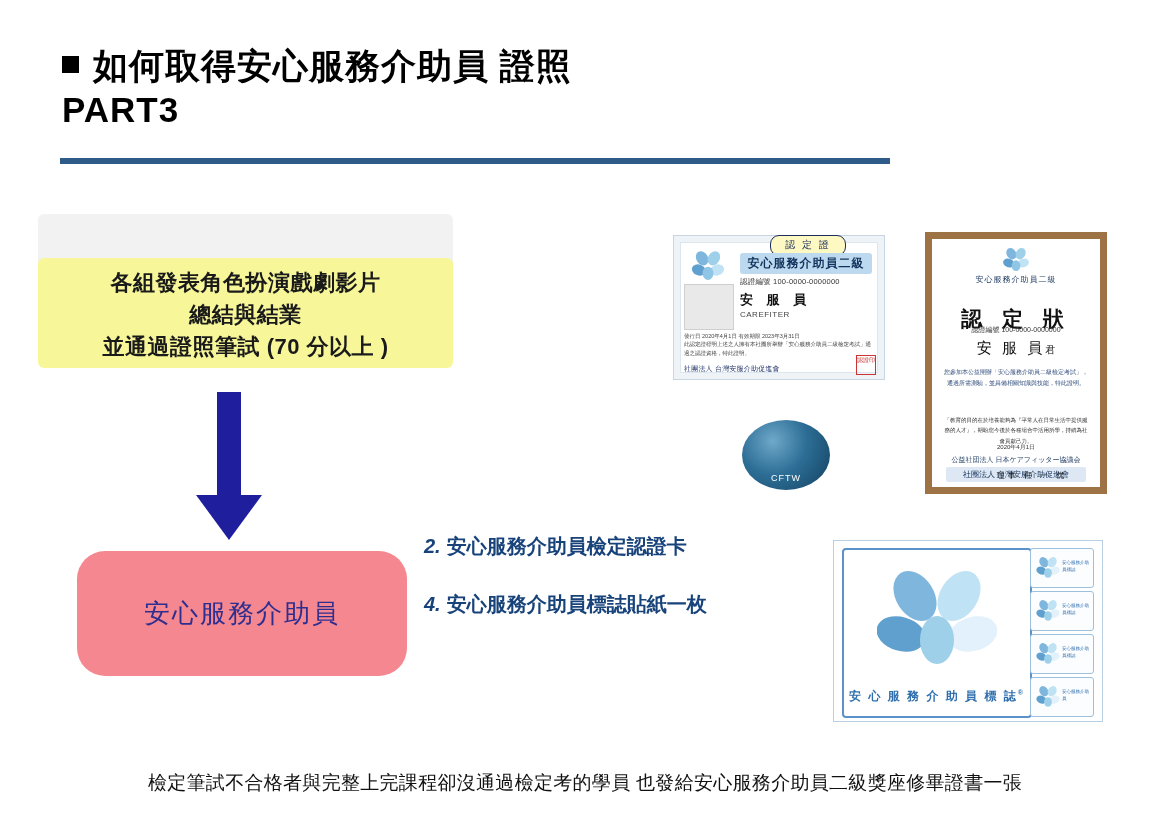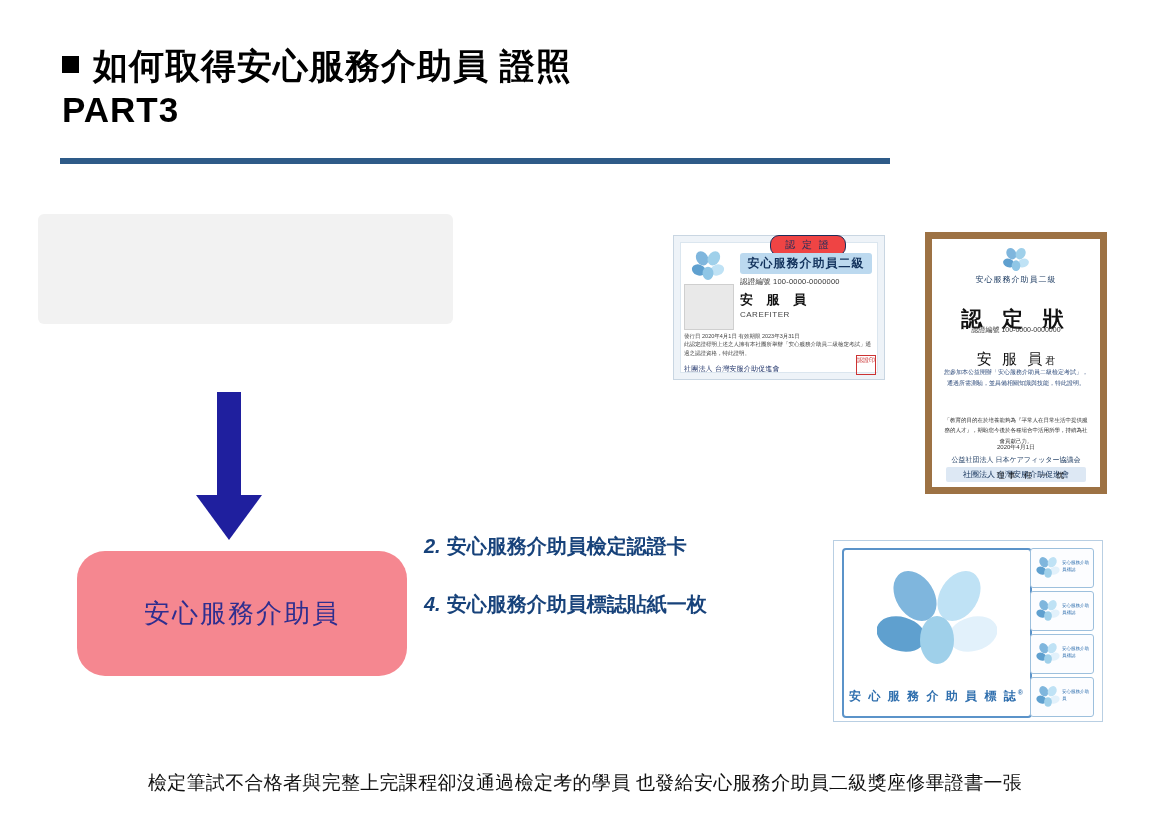--- a/index.html
+++ b/index.html
@@ -184,21 +184,21 @@
     bottom: 6px;
     background: #ffffff;
     border: 1px solid #dbe6ef;
   }
   .card-badge {
     position: absolute;
     left: 96px;
     top: -1px;
     width: 74px;
     height: 19px;
-    background: #ef4444;
+    background: #fef9c3;
     border: 1.5px solid #1c2e5a;
     border-radius: 9px;
     font-size: 10px;
     line-height: 17px;
     text-align: center;
     letter-spacing: 2px;
     color: #1c2e5a;
   }
   .card-logo {
     position: absolute;
@@ -376,21 +376,20 @@
   }
   .cert-name {
     position: absolute;
     left: 0;
     top: 100px;
     width: 100%;
     text-align: center;
     font-size: 15px;
     letter-spacing: 3px;
     color: #111;
-    margin-top: 11px;
   }
   .cert-name .suffix {
     font-size: 10px;
     letter-spacing: 0;
   }
   .cert-body {
     position: absolute;
     left: 12px;
     right: 12px;
     top: 128px;
@@ -533,20 +532,25 @@
 
   <div class="title-block">
     <div class="title-line">
       <span class="title-bullet"></span><span>如何取得安心服務介助員 證照</span>
     </div>
     <div class="title-line">PART3</div>
   </div>
   <div class="title-rule"></div>
 
   <div class="yellow-shadow"></div>
+  <div class="yellow-box">
+    <div class="yellow-line">各組發表角色扮演戲劇影片</div>
+    <div class="yellow-line">總結與結業</div>
+    <div class="yellow-line">並通過證照筆試 (70 分以上 )</div>
+  </div>
 
   <div class="arrow">
     <div class="arrow-stem"></div>
     <div class="arrow-head"></div>
   </div>
 
   <div class="pink-box">
     <span class="pink-box-label">安心服務介助員</span>
   </div>
 
@@ -578,20 +582,24 @@
     <div class="card-name">安 服 員</div>
     <div class="card-name-en">CAREFITER</div>
     <div class="card-fineprint">
       <div>發行日 2020年4月1日      有效期限 2023年3月31日</div>
       <div>此認定證標明上述之人擁有本社團所舉辦「安心服務介助員二級檢定考試」通過之認證資格，特此證明。</div>
     </div>
     <div class="card-footer">社團法人 台灣安服介助促進會</div>
     <div class="card-stamp">認證印</div>
   </div>
 
+  <div class="pin-photo">
+    <div class="pin-circle"></div>
+    <div class="pin-label">CFTW</div>
+  </div>
 
   <div class="cert-photo">
     <svg class="cert-logo" viewBox="0 0 40 36">
       <ellipse cx="13" cy="10" rx="7" ry="9" fill="#7fb6dd" transform="rotate(-30 13 10)"></ellipse>
       <ellipse cx="27" cy="10" rx="7" ry="9" fill="#9fd0ea" transform="rotate(30 27 10)"></ellipse>
       <ellipse cx="9" cy="24" rx="6.5" ry="8.5" fill="#5fa0cf" transform="rotate(-70 9 24)"></ellipse>
       <ellipse cx="31" cy="24" rx="6.5" ry="8.5" fill="#bfe2f5" transform="rotate(70 31 24)"></ellipse>
       <ellipse cx="20" cy="28" rx="6.5" ry="8" fill="#8fc6e6"></ellipse>
     </svg>
     <div class="cert-sub">安心服務介助員二級</div>

